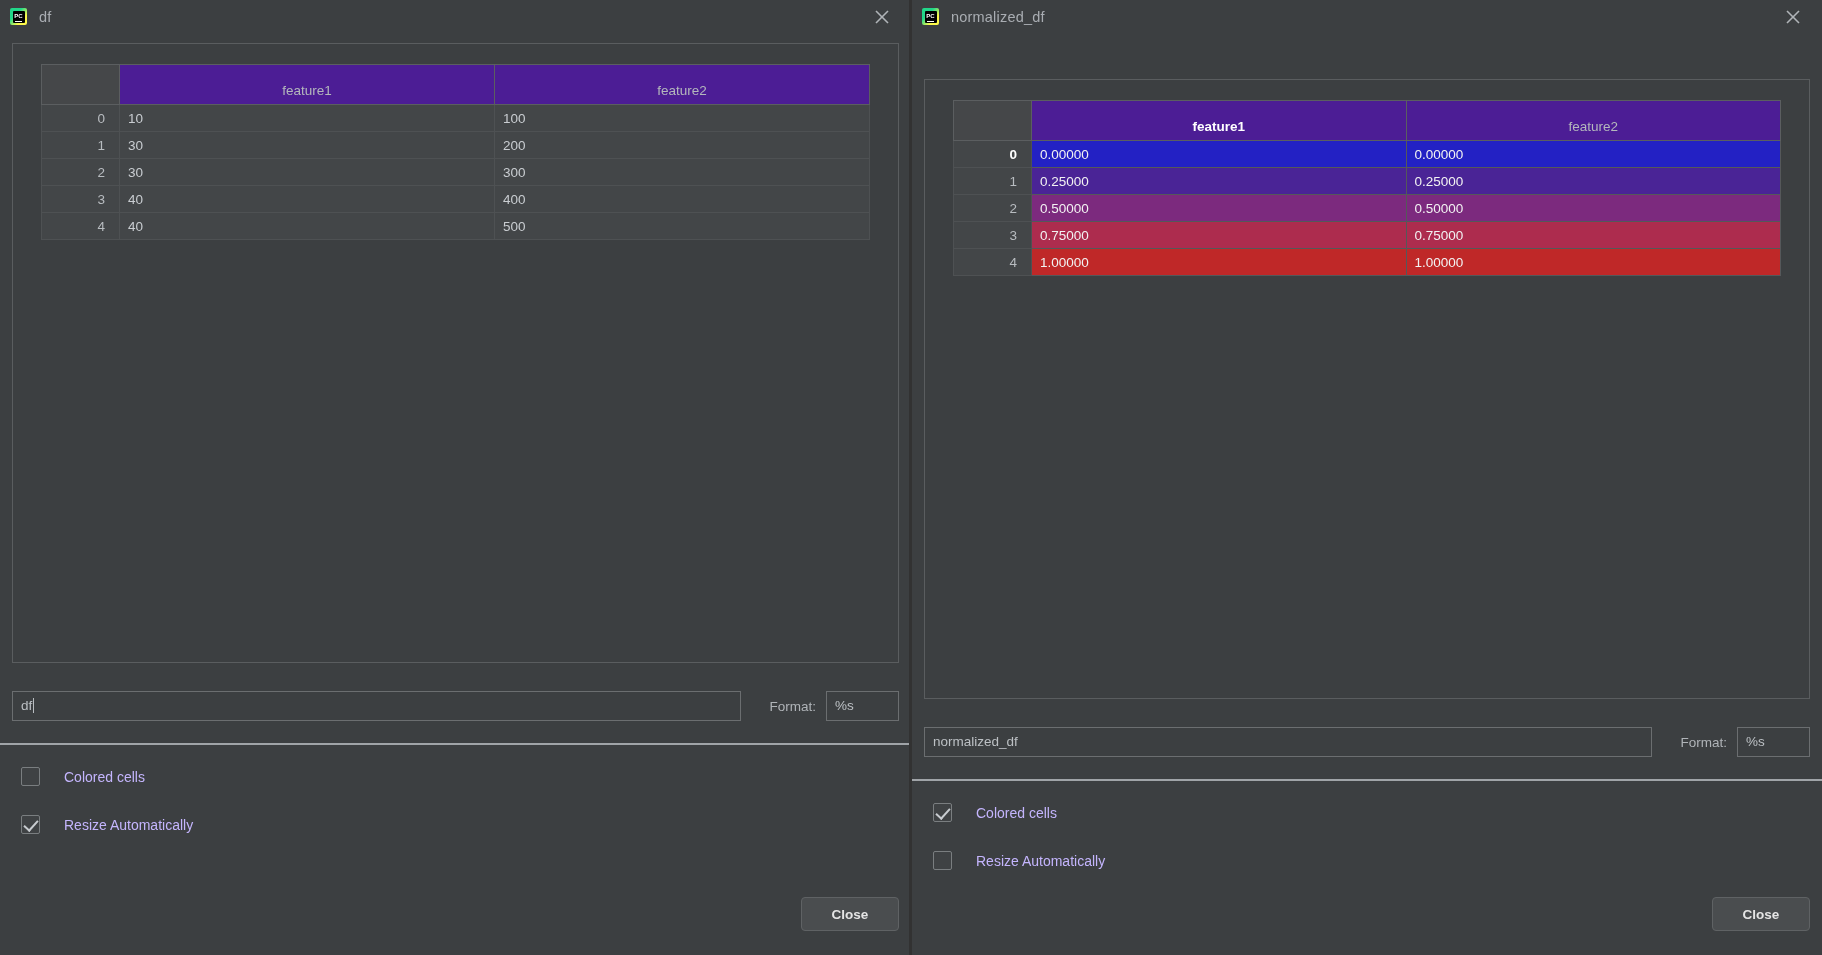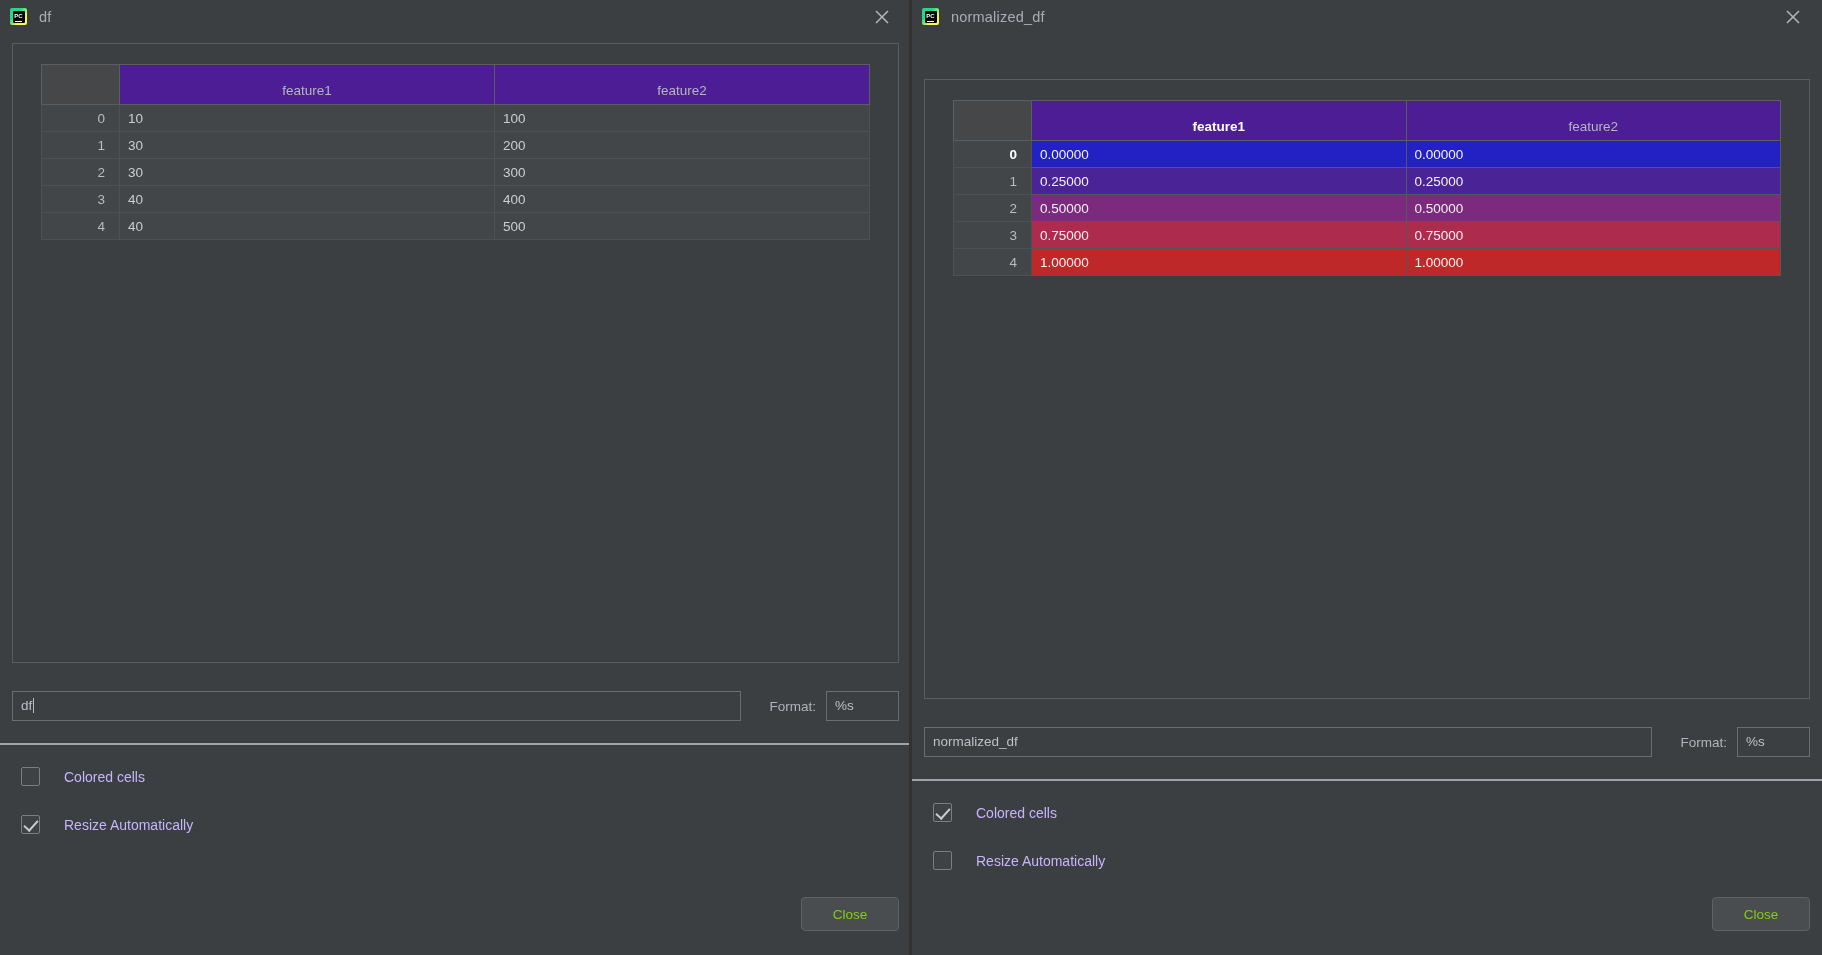--- a/index.html
+++ b/index.html
@@ -110,22 +110,23 @@
   .checkbox.checked::after {
     content: ""; position: absolute; left: 5px; top: 1px; width: 6px; height: 12px;
     border: solid #c8ccd0; border-width: 0 2px 2px 0; transform: rotate(42deg);
   }
   .check-label { color: #c4b5fd; font-size: 14px; margin-left: 24px; }
 
   
   .footer { flex: 1 1 auto; display: flex; align-items: flex-end; justify-content: flex-end; padding-bottom: 24px; }
   .btn-close {
     min-width: 98px; height: 34px; background: #4a4d4f; border: 1px solid #5f6264;
-    border-radius: 4px; color: #84cc16; font-size: 13.5px; cursor: pointer;
+    border-radius: 4px; color: #e5e5e5; font-size: 13.5px; cursor: pointer;
     font-family: "Liberation Sans", sans-serif;
+    font-weight: bold;
   }
 </style>
 </head>
 <body>
 
 <div class="screen">
 
   <div class="window left">
     <div class="titlebar">
       <div class="app-icon">

